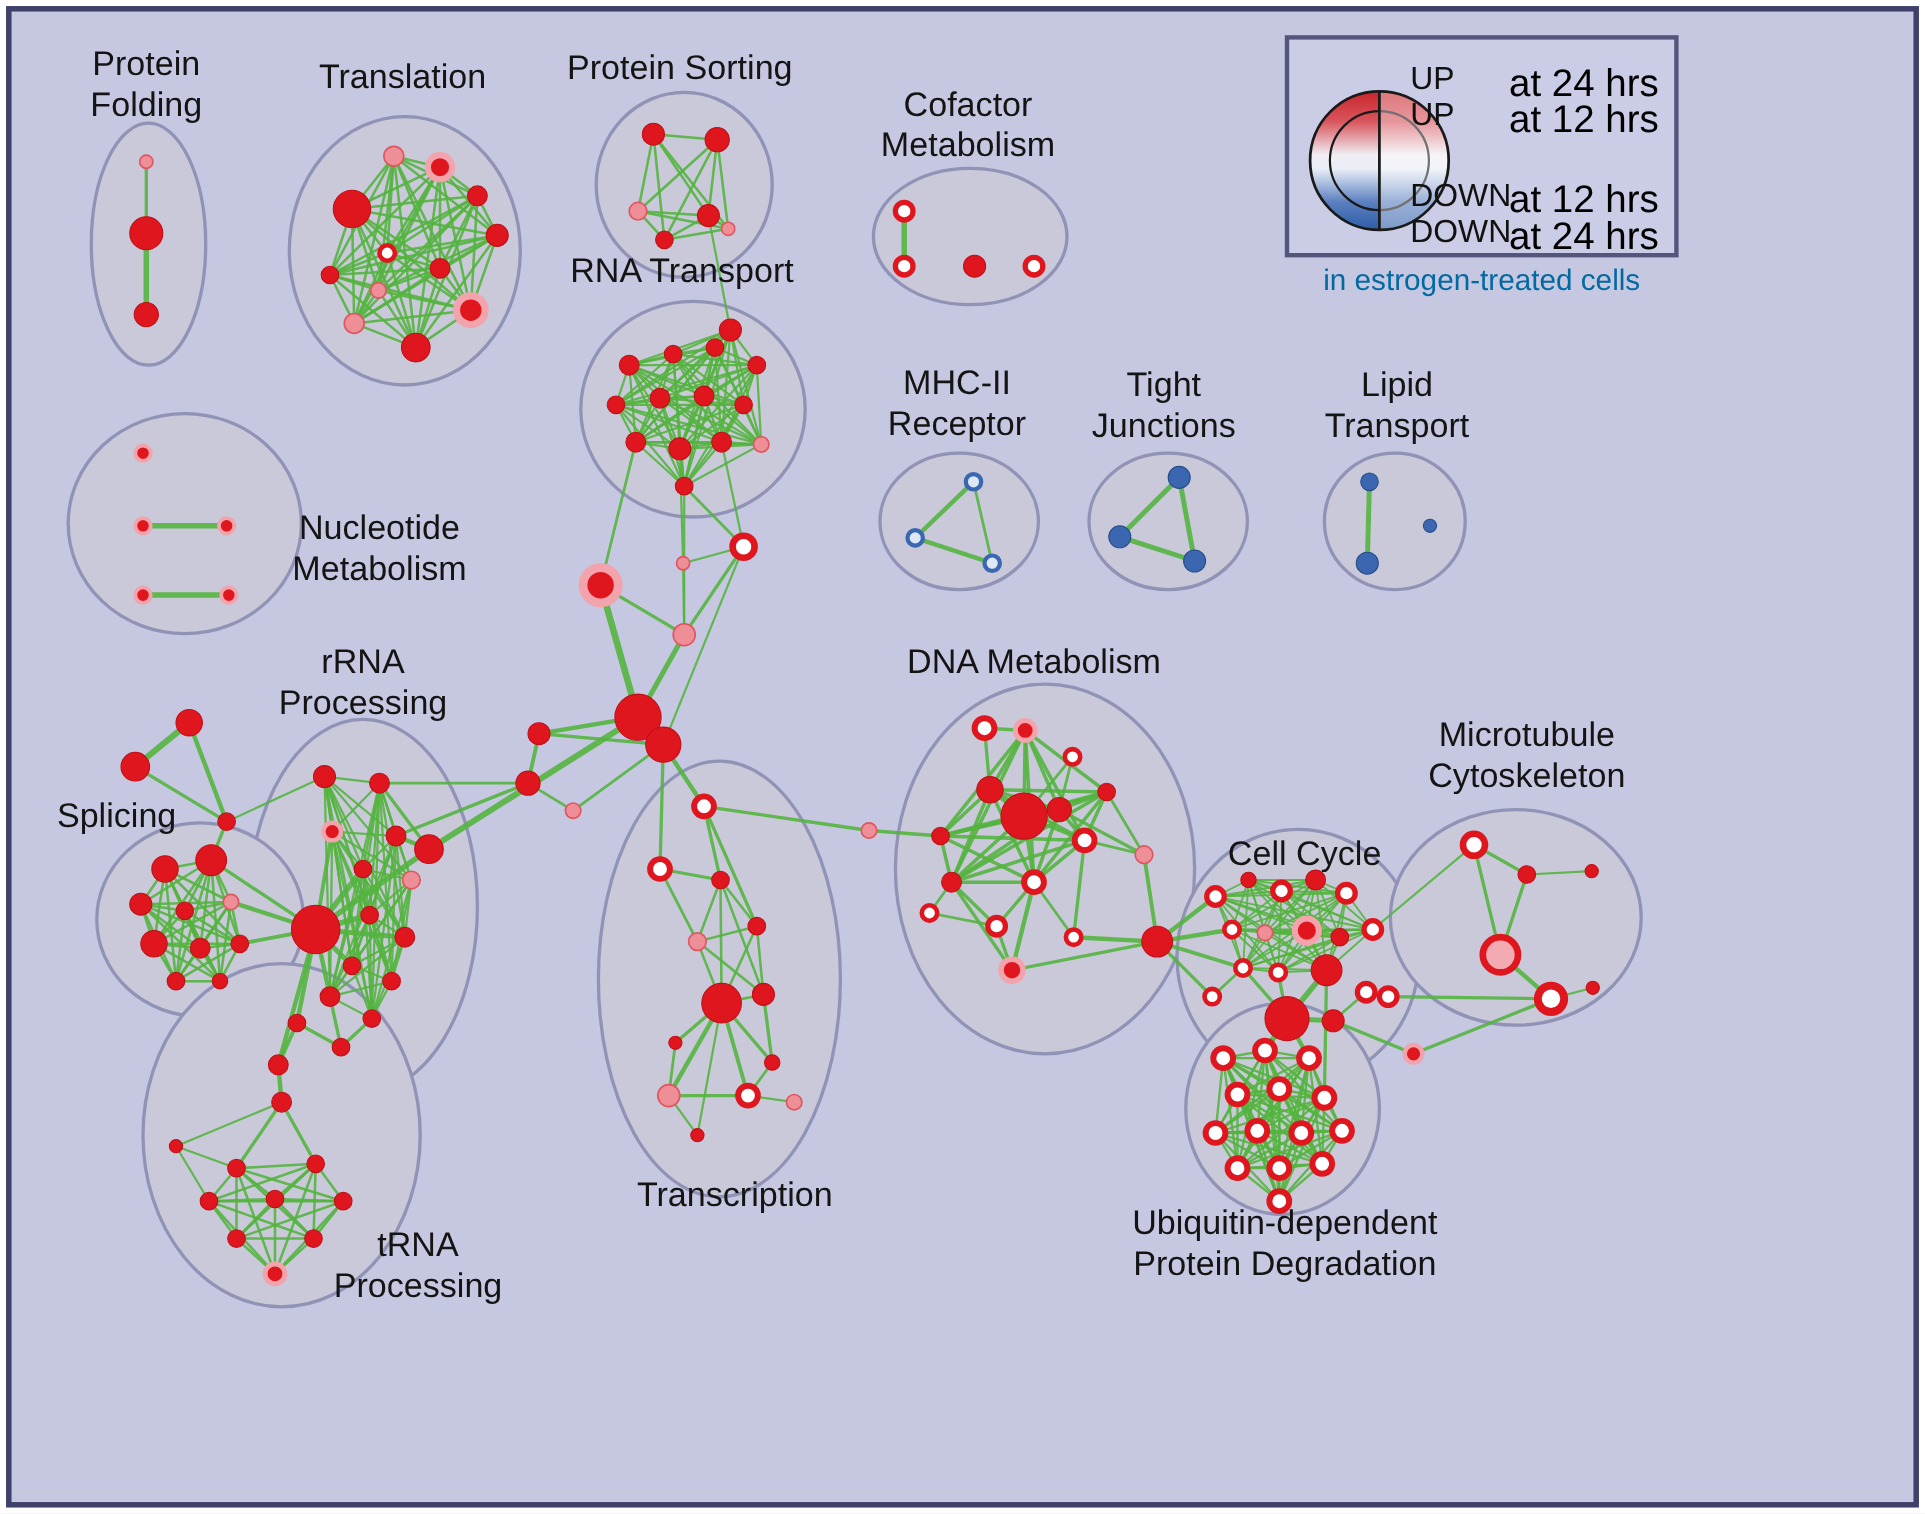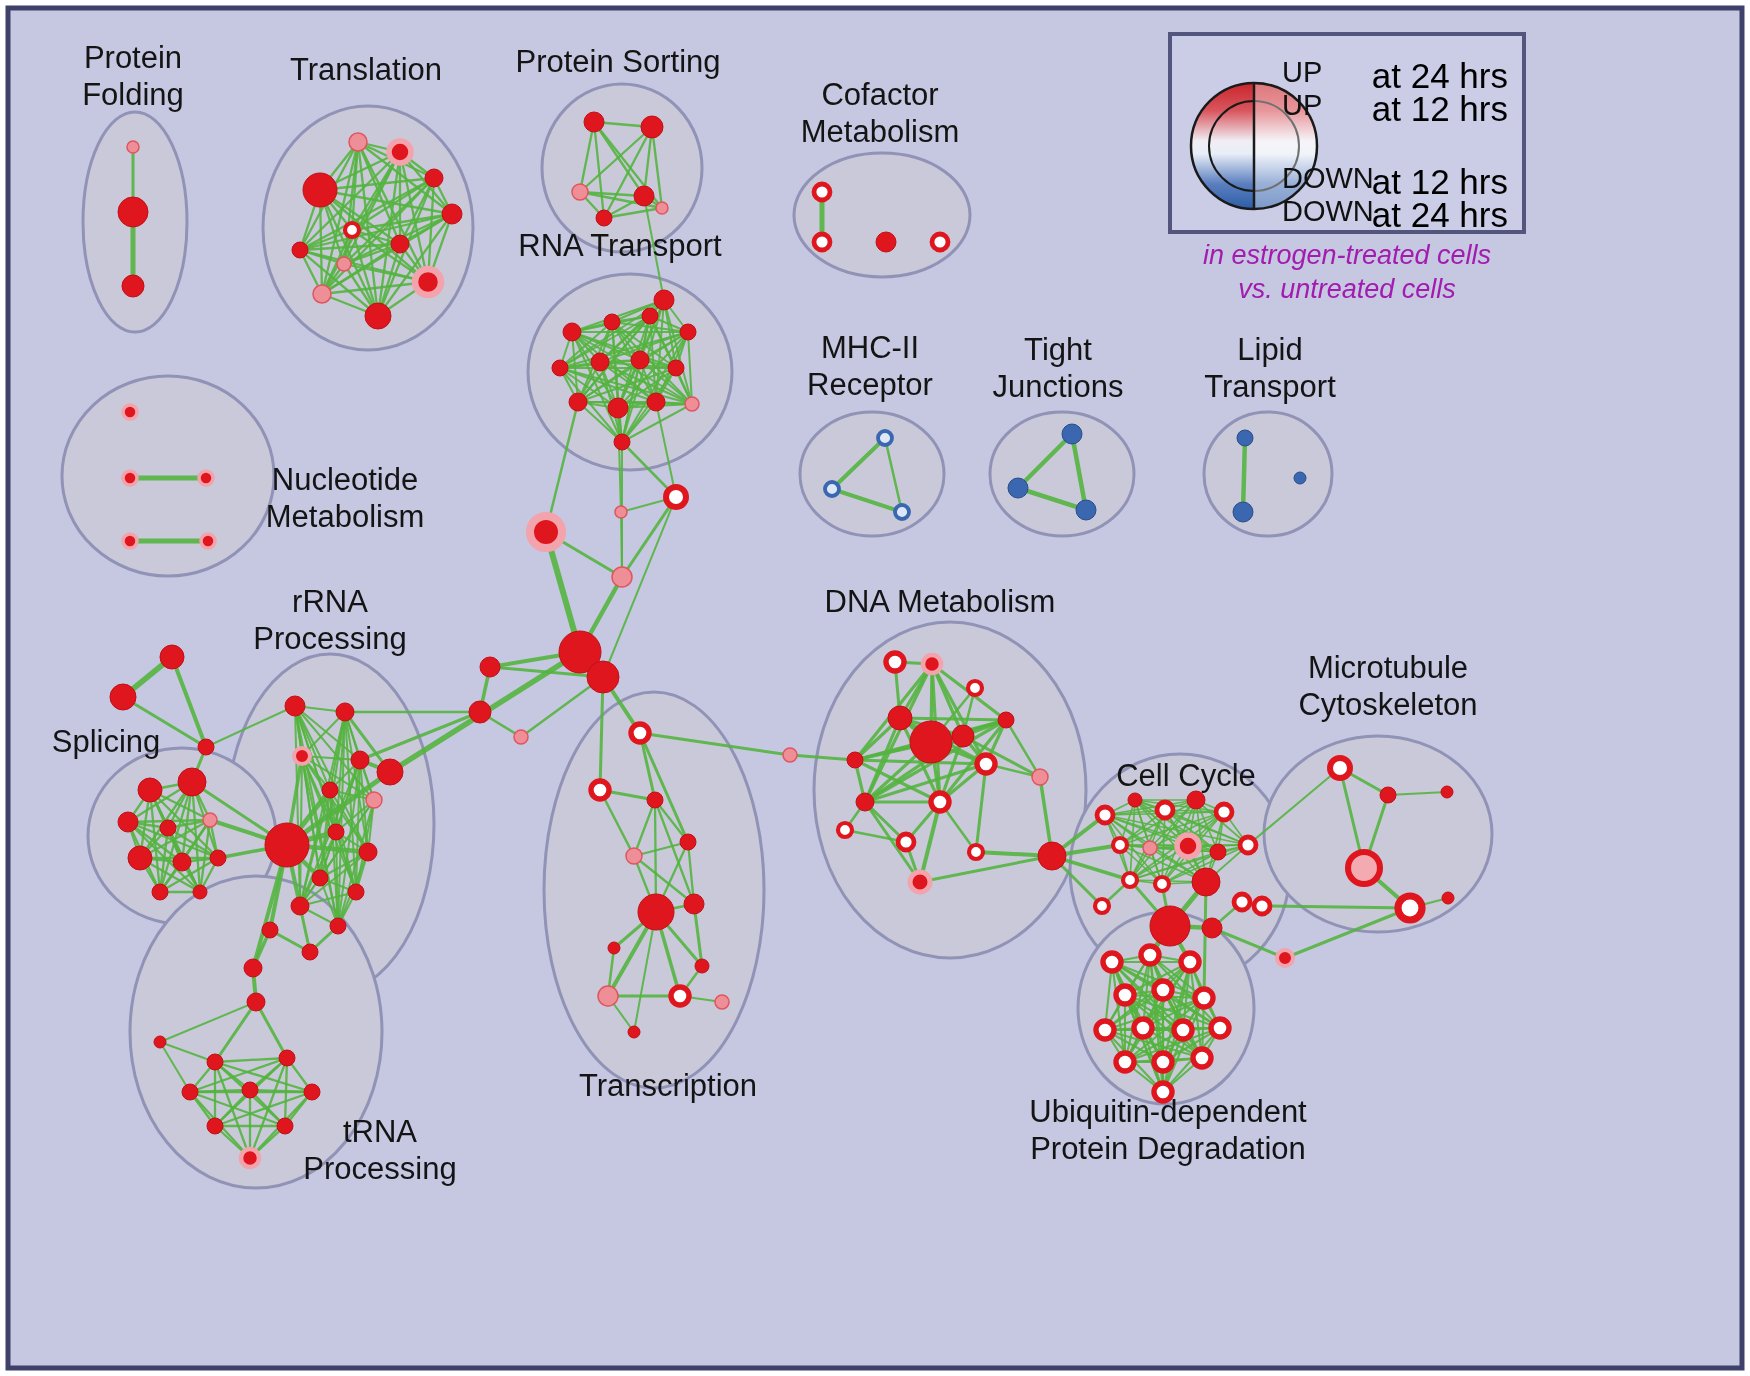--- a/index.html
+++ b/index.html
@@ -4,21 +4,21 @@
 <style>
   html,body{margin:0;padding:0;background:#ffffff;}
   .stage{position:relative;width:1750px;height:1376px;font-family:"Liberation Sans",sans-serif;overflow:hidden;}
   .stage svg.net{position:absolute;left:0;top:0;}
   svg text{font-family:"Liberation Sans",sans-serif;}
   .legend{position:absolute;left:1168px;top:32px;width:358px;height:202px;border:4px solid #53557d;background:#cbcce6;box-sizing:border-box;}
   .legend .lg-circle{position:absolute;left:2px;top:22px;}
   .lg-word{position:absolute;left:110px;font-size:29px;color:#111;white-space:nowrap;}
   .lg-time{position:absolute;right:14px;font-size:35px;color:#000000;white-space:nowrap;text-align:right;}
   .r1{top:20px;} .r2{top:53px;} .r3{top:126px;} .r4{top:159px;}
-  .lg-footer{position:absolute;left:0;width:100%;text-align:center;font-size:27px;color:#a21caf;font-style:italic;}
+  .lg-footer{position:absolute;left:0;width:100%;text-align:center;font-size:27px;color:#0369a1;}
   .f1{top:204px;} .f2{top:238px;}
 </style>
 </head>
 <body>
 
 <div class="stage">
 
   <svg class="net" width="1750" height="1376" viewBox="0 0 1750 1376">
       <rect x="8" y="8" width="1734" height="1360" fill="#c6c7e1" stroke="#3f416b" stroke-width="5"></rect>
       <g>
@@ -920,16 +920,15 @@
     <span class="lg-word r1">UP</span>
     <span class="lg-time r1">at 24 hrs</span>
     <span class="lg-word r2">UP</span>
     <span class="lg-time r2">at 12 hrs</span>
     <span class="lg-word r3">DOWN</span>
     <span class="lg-time r3">at 12 hrs</span>
     <span class="lg-word r4">DOWN</span>
     <span class="lg-time r4">at 24 hrs</span>
 
     <div class="lg-footer f1">in estrogen-treated cells</div>
-    <div class="lg-footer f2">vs. untreated cells</div>
   </div>
 
 </div>
 
 </body></html>

